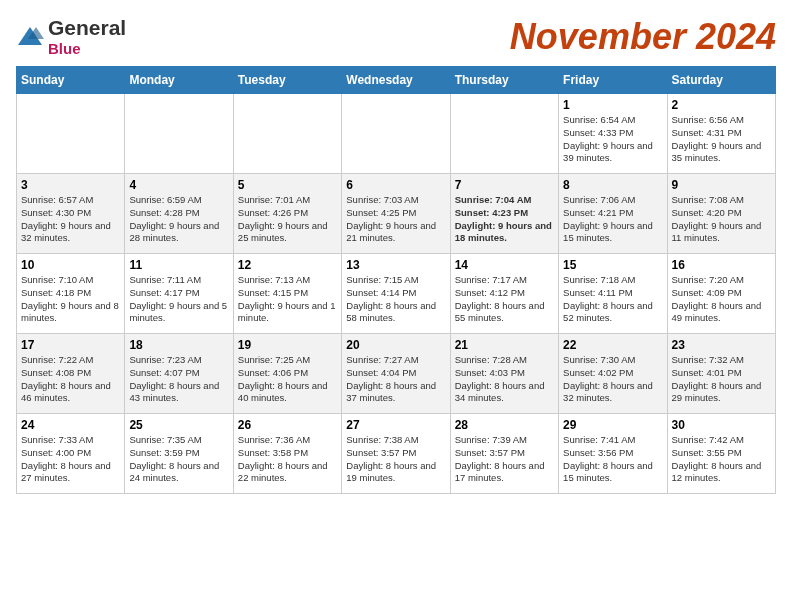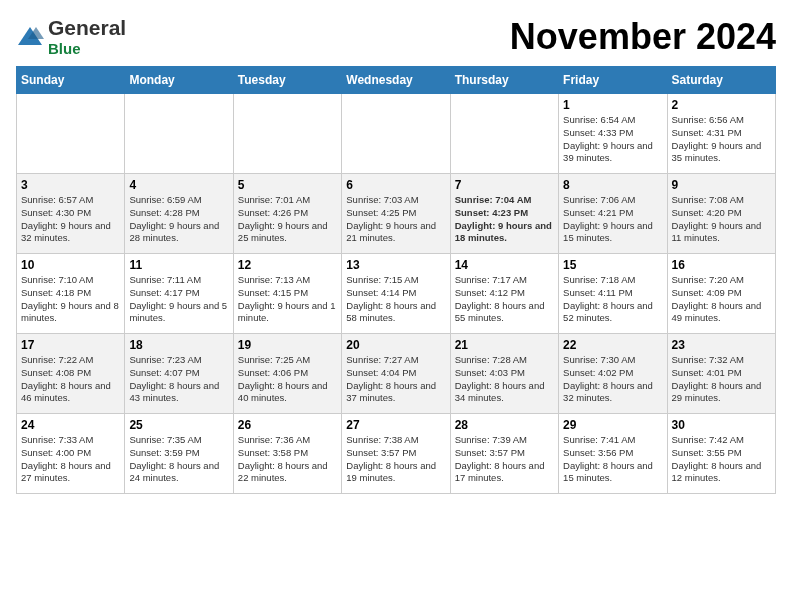--- a/index.html
+++ b/index.html
@@ -22,33 +22,34 @@
       gap: 4px;
     }
     .logo-text-general {
       font-size: 21px;
       font-weight: bold;
       color: #333;
     }
     .logo-text-blue {
       font-size: 15px;
       font-weight: bold;
-      color: #15803d;
+      color: #be185d;
     }
     .logo-icon {
       width: 28px;
       height: 24px;
     }
     .title-area {
       text-align: right;
     }
     .main-title {
       font-size: 36px;
       font-weight: bold;
-      color: #000000;
+      color: #c2410c;
+      font-style: italic;
     }
     .subtitle {
       font-size: 16px;
       color: #444;
     }
     table {
       width: 100%;
       border-collapse: collapse;
       font-size: 11px;
       padding-left: 40px;

